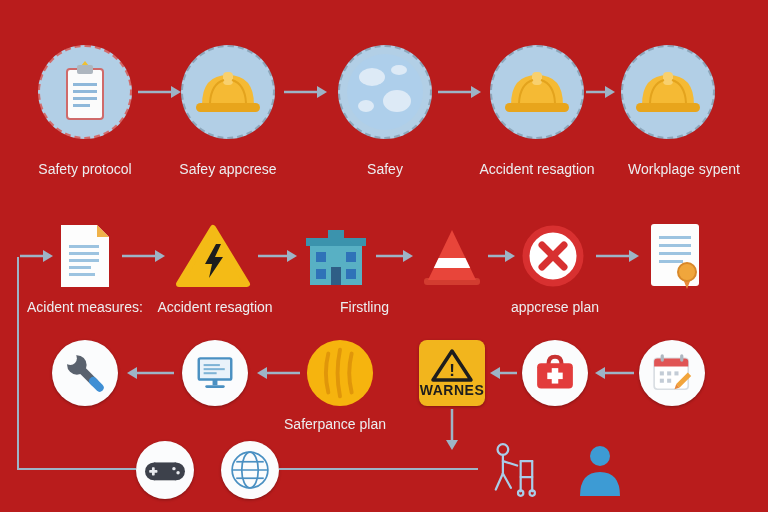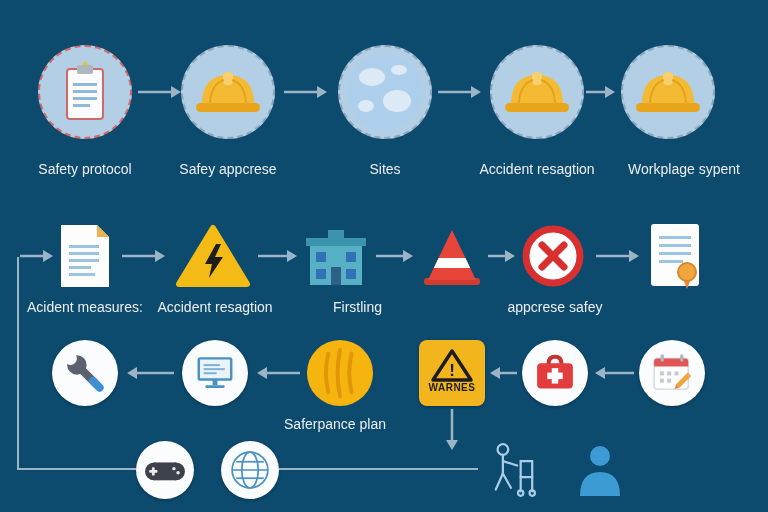--- a/index.html
+++ b/index.html
@@ -1,35 +1,35 @@
 <!DOCTYPE html>
 <html><head>
 <meta charset="utf-8">
 <style>
   *{margin:0;padding:0;box-sizing:border-box}
   html,body{background:#2e2e30}
-  .canvas{position:relative;width:768px;height:512px;background:#0c4a6e;overflow:hidden;
+  .canvas{position:relative;width:768px;height:512px;background:#b91c1c;overflow:hidden;
           font-family:"Liberation Sans",sans-serif}
   .abs{position:absolute}
   .circle-lg{width:94px;height:94px;border-radius:50%;background:#b2cfe6;
              border:2px dashed #8ea6ba;display:flex;align-items:center;justify-content:center}
   .circle-lg.red-dash{border-color:#d26a6a}
   .circle-sm{width:66px;height:66px;border-radius:50%;background:#fbfcfd;
              display:flex;align-items:center;justify-content:center;box-shadow:0 1px 3px rgba(0,0,0,.3)}
   .circle-xs{width:58px;height:58px;border-radius:50%;background:#fbfcfd;
              display:flex;align-items:center;justify-content:center;box-shadow:0 1px 3px rgba(0,0,0,.3)}
   .icon-box{position:absolute;display:flex;align-items:center;justify-content:center}
   .label{position:absolute;color:#eceef0;font-size:14px;text-align:center;white-space:nowrap}
   .arrow{position:absolute}
   .arrow line{stroke:#9db4c6;stroke-width:2.5}
   .arrow polygon{fill:#9db4c6}
   .connector{position:absolute;background:#9db4c6}
   .warning-square{position:absolute;width:66px;height:66px;background:#f2b51d;border-radius:8px;
                   display:flex;flex-direction:column;align-items:center;box-shadow:0 1px 3px rgba(0,0,0,.3)}
-  .warning-text{font-size:10px;font-weight:bold;color:#1d1d1d;letter-spacing:.5px;margin-top:-3px}
+  .warning-text{font-size:14px;font-weight:bold;color:#1d1d1d;letter-spacing:.5px;margin-top:-3px}
 </style>
 </head>
 <body>
 
 <div class="canvas">
 
   <div class="abs circle-lg red-dash" style="left:38px;top:45px">
     <svg width="56" height="62" viewBox="0 0 56 62">
       <polygon points="28,0 36,10 20,10" fill="#f0c030"></polygon>
       <rect x="10" y="8" width="36" height="50" rx="3" fill="#fbfbfb" stroke="#cf6a6a" stroke-width="2"></rect>
@@ -93,21 +93,21 @@
       <line x1="0" y1="7" x2="33" y2="7"></line>
       <polygon points="33,1 43,7 33,13"></polygon>
     </svg>
   <svg class="arrow" style="left:586px;top:85px" width="30" height="14" viewBox="0 0 30 14">
       <line x1="0" y1="7" x2="19" y2="7"></line>
       <polygon points="19,1 29,7 19,13"></polygon>
     </svg>
 
   <div class="label" style="left:5px;top:161px;width:160px">Safety protocol</div>
   <div class="label" style="left:148px;top:161px;width:160px">Safey appcrese</div>
-  <div class="label" style="left:305px;top:161px;width:160px">Sites</div>
+  <div class="label" style="left:305px;top:161px;width:160px">Safey</div>
   <div class="label" style="left:457px;top:161px;width:160px">Accident resagtion</div>
   <div class="label" style="left:604px;top:161px;width:160px">Workplage sypent</div>
 
   <div class="icon-box" style="left:57px;top:223px">
     <svg width="56" height="66" viewBox="0 0 56 66">
       <path d="M4 2 H40 L52 14 V64 H4 Z" fill="#fdfdfd"></path>
       <polygon points="40,2 52,14 40,14" fill="#f0b24a"></polygon>
       <rect x="12" y="22" width="30" height="3" fill="#9cc3e0"></rect>
       <rect x="12" y="29" width="30" height="3" fill="#9cc3e0"></rect>
       <rect x="12" y="36" width="30" height="3" fill="#9cc3e0"></rect>
@@ -184,22 +184,22 @@
       <line x1="0" y1="7" x2="17" y2="7"></line>
       <polygon points="17,1 27,7 17,13"></polygon>
     </svg>
   <svg class="arrow" style="left:596px;top:249px" width="44" height="14" viewBox="0 0 44 14">
       <line x1="0" y1="7" x2="33" y2="7"></line>
       <polygon points="33,1 43,7 33,13"></polygon>
     </svg>
 
   <div class="label" style="left:5px;top:299px;width:160px">Acident measures:</div>
   <div class="label" style="left:135px;top:299px;width:160px">Accident resagtion</div>
-  <div class="label" style="left:261px;top:299px;width:193px">Firstling</div>
-  <div class="label" style="left:475px;top:299px;width:160px">appcrese safey</div>
+  <div class="label" style="left:268px;top:299px;width:193px">Firstling</div>
+  <div class="label" style="left:475px;top:299px;width:160px">appcrese plan</div>
 
   <div class="abs circle-sm" style="left:52px;top:340px">
     <svg width="52" height="52" viewBox="0 0 64 64">
       <circle cx="22" cy="22" r="12" fill="#5a626e"></circle>
       <circle cx="14" cy="14" r="8" fill="#fbfcfd"></circle>
       <line x1="26" y1="26" x2="44" y2="44" stroke="#5a626e" stroke-width="10" stroke-linecap="round"></line>
       <line x1="42" y1="42" x2="50" y2="50" stroke="#3f8fd4" stroke-width="10" stroke-linecap="round"></line>
     </svg>
   </div>
 

